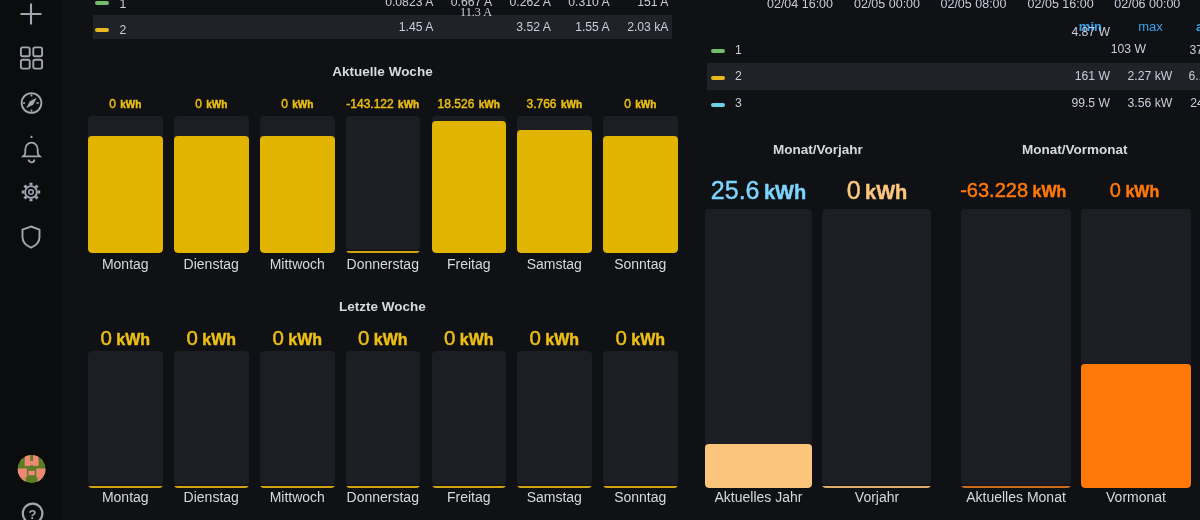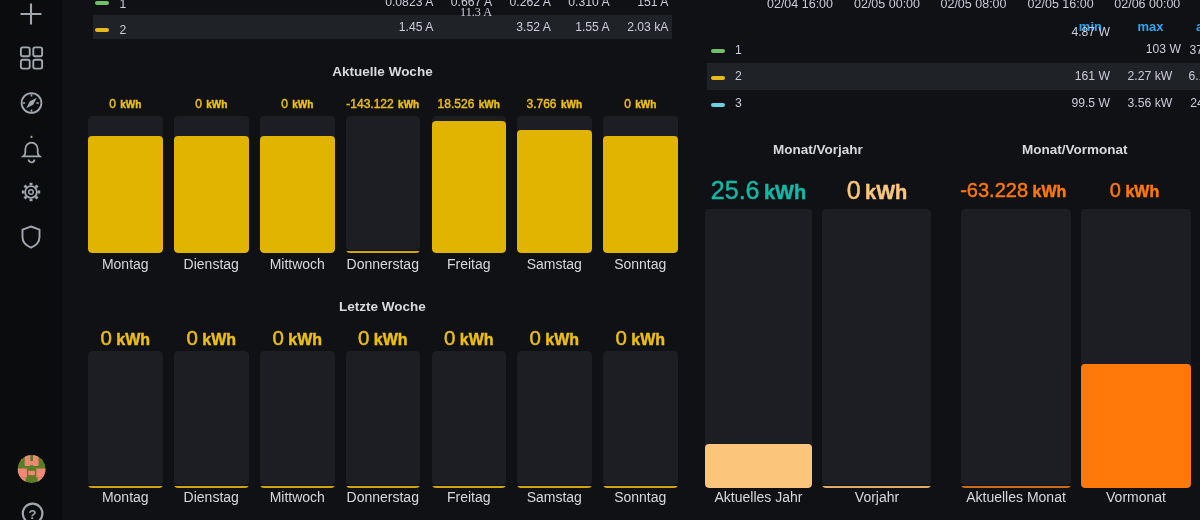--- a/index.html
+++ b/index.html
@@ -108,29 +108,29 @@
 <div class="panel" style="left:699px;top:-30px;width:510px;height:147px;"></div>
 <div id="pTR">
 
   <div class="ctr legtxt" style="left:800px;top:-4.5px;line-height:16px;font-size:12.5px;">02/04 16:00</div>
   <div class="ctr legtxt" style="left:887px;top:-4.5px;line-height:16px;font-size:12.5px;">02/05 00:00</div>
   <div class="ctr legtxt" style="left:973.5px;top:-4.5px;line-height:16px;font-size:12.5px;">02/05 08:00</div>
   <div class="ctr legtxt" style="left:1060.6px;top:-4.5px;line-height:16px;font-size:12.5px;">02/05 16:00</div>
   <div class="ctr legtxt" style="left:1147.3px;top:-4.5px;line-height:16px;font-size:12.5px;">02/06 00:00</div>
 
   <div class="ctr" style="left:1090.4px;top:19px;line-height:16px;font-size:13px;font-weight:bold;color:#35a2eb;">min</div>
-  <div class="ctr" style="left:1150.5px;top:19px;line-height:16px;font-size:13px;font-weight:bold;color:#35a2eb;">max</div>
+  <div class="ctr" style="left:1150.5px;top:19px;line-height:16px;font-size:13px;font-weight:normal;color:#35a2eb;">max</div>
   <div class="lt" style="left:1196px;top:19px;line-height:16px;font-size:13px;font-weight:bold;color:#35a2eb;">avg</div>
 
   <div class="hl" style="left:707px;top:62.5px;width:502px;height:27.5px;"></div>
 
   <div class="sw" style="left:711px;top:48.5px;background:#73bf69;"></div>
   <div class="legtxt lt" style="left:735px;top:42px;line-height:16px;">1</div>
   <div class="legtxt rt" style="left:1010px;top:24px;width:100px;line-height:16px;">4.87 W</div>
-  <div class="legtxt rt" style="left:1081px;top:41px;width:100px;line-height:16px;">103 W</div>
+  <div class="legtxt rt" style="left:1046px;top:41px;width:100px;line-height:16px;">103 W</div>
   <div class="legtxt lt" style="left:1189.6px;top:42px;line-height:16px;">37.4 W</div>
 
   <div class="sw" style="left:711px;top:75.7px;background:#e8ba20;"></div>
   <div class="legtxt lt" style="left:735px;top:68.2px;line-height:16px;">2</div>
   <div class="legtxt rt" style="left:1010px;top:68.2px;width:100px;line-height:16px;">161 W</div>
   <div class="legtxt rt" style="left:1072.3px;top:68.2px;width:100px;line-height:16px;">2.27 kW</div>
   <div class="legtxt lt" style="left:1188.6px;top:68.2px;line-height:16px;">6.1 kW</div>
 
   <div class="sw" style="left:711px;top:102.9px;background:#6ed0e0;"></div>
   <div class="legtxt lt" style="left:735px;top:95.4px;line-height:16px;">3</div>
@@ -229,21 +229,21 @@
   <div class="ctr lbl" style="left:297.25px;top:488.5px;line-height:16px;">Mittwoch</div>
   <div class="ctr lbl" style="left:382.75px;top:488.5px;line-height:16px;">Donnerstag</div>
   <div class="ctr lbl" style="left:468.75px;top:488.5px;line-height:16px;">Freitag</div>
   <div class="ctr lbl" style="left:554.25px;top:488.5px;line-height:16px;">Samstag</div>
   <div class="ctr lbl" style="left:640.25px;top:488.5px;line-height:16px;">Sonntag</div>
 </div>
 
 <div class="panel" style="left:696px;top:126px;width:243px;height:387px;"></div>
 <div id="pD">
   <div class="ctr title" style="left:818px;top:142px;line-height:16px;">Monat/Vorjahr</div>
-  <div class="ctr" style="left:758.5px;top:175px;line-height:30px;color:#14b8a6;"><span class="num" style="font-size:25px;">25.6</span> <span class="unit" style="font-size:20px;">kWh</span></div>
+  <div class="ctr" style="left:758.5px;top:175px;line-height:30px;color:#7dd3fc;"><span class="num" style="font-size:25px;">25.6</span> <span class="unit" style="font-size:20px;">kWh</span></div>
   <div class="ctr" style="left:877px;top:175px;line-height:30px;color:#fcc77d;"><span class="num" style="font-size:25px;">0</span> <span class="unit" style="font-size:20px;">kWh</span></div>
   <div class="bar" style="left:704.6px;top:209px;width:107.7px;height:279px;">
       <div class="fill" style="height:44.5px;background:#fcc57c;"></div>
     </div>
   <div class="bar emptyb" style="left:822.3px;top:209px;width:109.2px;height:279px;background:none;">
       <div class="abs" style="left:0;right:0;top:0;height:275.5px;background:#1c1e23;border-radius:4px;"></div>
       <div class="bline" style="background:#e0ac67;"></div>
     </div>
   <div class="ctr lbl" style="left:758.5px;top:488.5px;line-height:16px;">Aktuelles Jahr</div>
   <div class="ctr lbl" style="left:877px;top:488.5px;line-height:16px;">Vorjahr</div>

